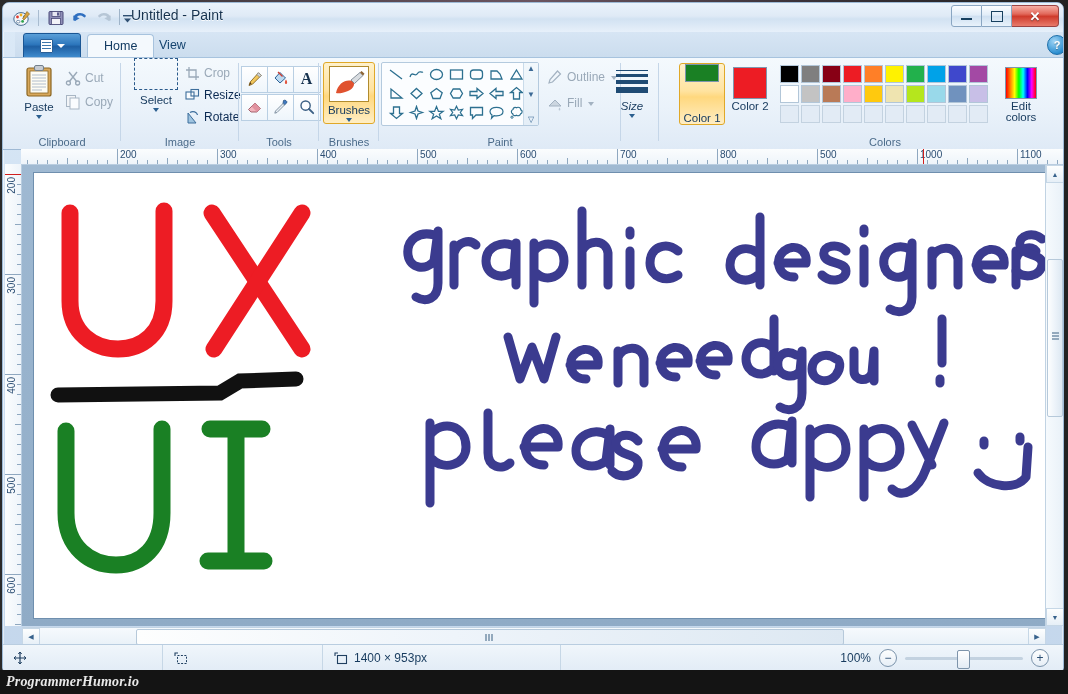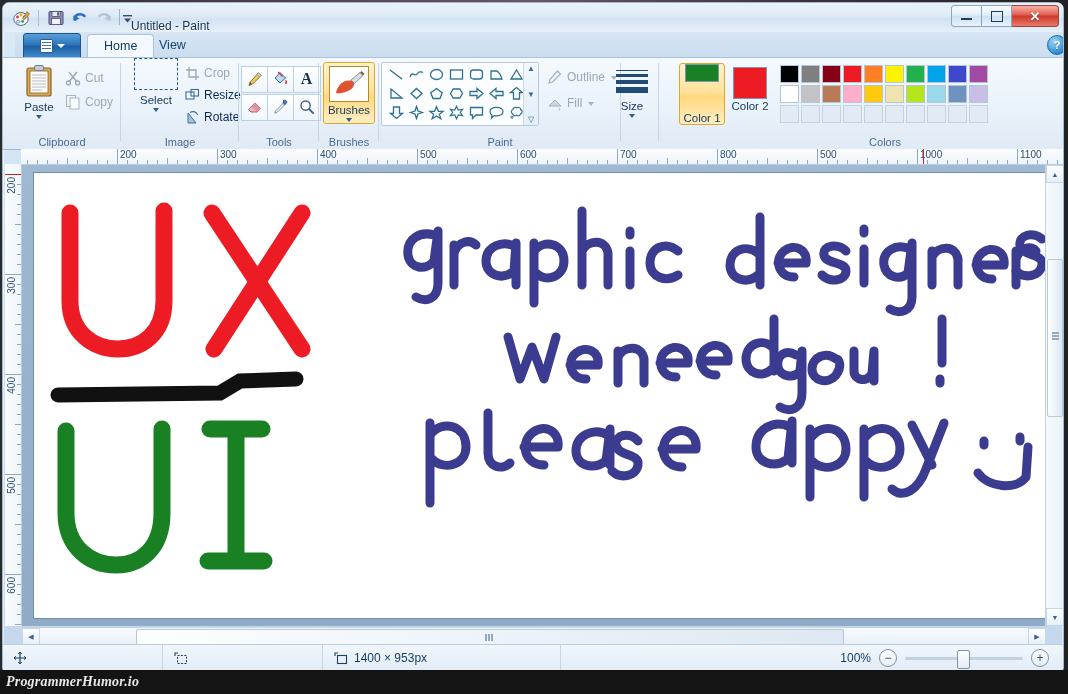--- a/index.html
+++ b/index.html
@@ -23,21 +23,21 @@
   }
   
   .titlebar{
     position:absolute;left:0;top:0;width:1060px;height:29px;
     background:linear-gradient(180deg,#eaf3fb 0%,#dfeaf6 45%,#d2e2f2 55%,#e7f0fa 100%);
   }
   .qat{position:absolute;left:8px;top:4px;display:flex;align-items:center;gap:3px;height:22px;}
   .qicon{width:21px;height:21px;display:flex;align-items:center;justify-content:center;border-radius:2px;}
   .sep-v{width:1px;height:16px;background:#a9bcd0;margin:0 3px;}
   .title-text{
-    position:absolute;left:128px;top:16px;font-size:12px;color:#16324f;
+    position:absolute;left:128px;top:4px;font-size:14px;color:#16324f;
     text-shadow:0 1px 0 rgba(255,255,255,.85);white-space:nowrap;
   }
   .title-bar-sep{position:absolute;left:116px;top:6px;width:1px;height:16px;background:#9fb4c9;}
   .wbtns{position:absolute;right:4px;top:2px;display:flex;gap:0px;}
   .wbtn{
     width:29px;height:20px;border:1px solid #8aa6c2;border-left:none;
     background:linear-gradient(180deg,#fbfdff 0%,#e2edf8 45%,#cfe0f1 52%,#e8f2fb 100%);
     display:flex;align-items:center;justify-content:center;
   }
   .wbtn:first-child{border-left:1px solid #8aa6c2;border-radius:3px 0 0 3px;}
@@ -536,21 +536,21 @@
               <path d="M12.5 12.5 C13.6 14 13.6 15.5 12.5 15.5 C11.4 15.5 11.4 14 12.5 12.5 Z" fill="#b9c6d3"></path>
             </svg>
             <span>Fill</span>
             <span class="caret" style="border-top-color:#a3b2c1;margin-left:2px;"></span>
           </div>
         </div>
         <div class="glabel">Paint</div>
         <div class="gdiv" style="left:241px;"></div>
       </div>
 
-      <div class="group" style="left:602px;width:54px;">
+      <div class="group" style="left:602px;width:54px;font-style:italic;">
         <div class="gbody">
           <div class="big-btn" style="position:absolute;left:10px;top:8px;width:34px;">
             <div class="size-icon">
               <i style="height:1.5px;"></i>
                 <i style="height:2.5px;"></i>
                 <i style="height:4px;"></i>
                 <i style="height:6px;"></i>
             </div>
             <div class="big-label" style="margin-top:4px;">Size</div>
             <div class="caret"></div>
@@ -595,20 +595,24 @@
               <div class="pcell" style="background: rgb(226, 235, 245); border-color: rgb(195, 210, 224);"></div>
               <div class="pcell" style="background: rgb(226, 235, 245); border-color: rgb(195, 210, 224);"></div>
               <div class="pcell" style="background: rgb(226, 235, 245); border-color: rgb(195, 210, 224);"></div>
               <div class="pcell" style="background: rgb(226, 235, 245); border-color: rgb(195, 210, 224);"></div>
               <div class="pcell" style="background: rgb(226, 235, 245); border-color: rgb(195, 210, 224);"></div>
               <div class="pcell" style="background: rgb(226, 235, 245); border-color: rgb(195, 210, 224);"></div>
               <div class="pcell" style="background: rgb(226, 235, 245); border-color: rgb(195, 210, 224);"></div>
               <div class="pcell" style="background: rgb(226, 235, 245); border-color: rgb(195, 210, 224);"></div>
               <div class="pcell" style="background: rgb(226, 235, 245); border-color: rgb(195, 210, 224);"></div>
             </div>
+          <div class="col-plain" style="left:320px;top:5px;width:52px;">
+            <div class="swatch" style="width:30px;height:30px;background:linear-gradient(90deg,#ff0000,#ff8000,#ffff00,#00ff00,#00ffff,#0000ff,#ff00ff,#ff0000);"></div>
+            <div class="big-label" style="margin-top:2px;line-height:11px;">Edit colors</div>
+          </div>
         </div>
         <div class="glabel" style="left:100px;width:220px;">Colors</div>
       </div>
     </div>
 
     <div class="ruler-h" id="rulerH">
         <div style="position: absolute; left: 99px; top: 0px; font-size: 10px;">200</div>
         <div class="tickmark" style="left: 96px; top: 0px; width: 1px; height: 15px;"></div>
         <div class="tickmark" style="left: 106px; bottom: 0px; width: 1px; height: 4px;"></div>
         <div class="tickmark" style="left: 116px; bottom: 0px; width: 1px; height: 4px;"></div>

